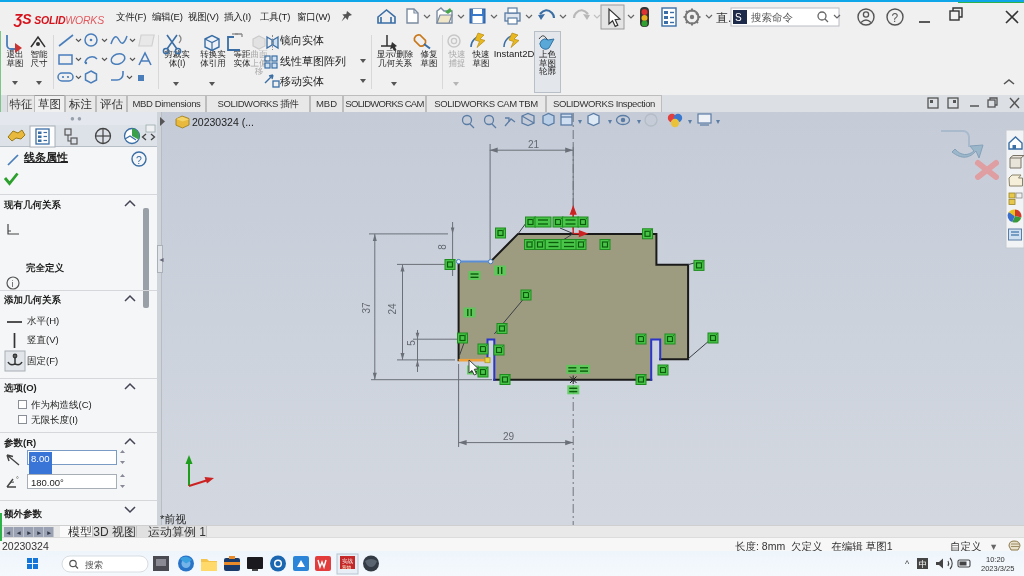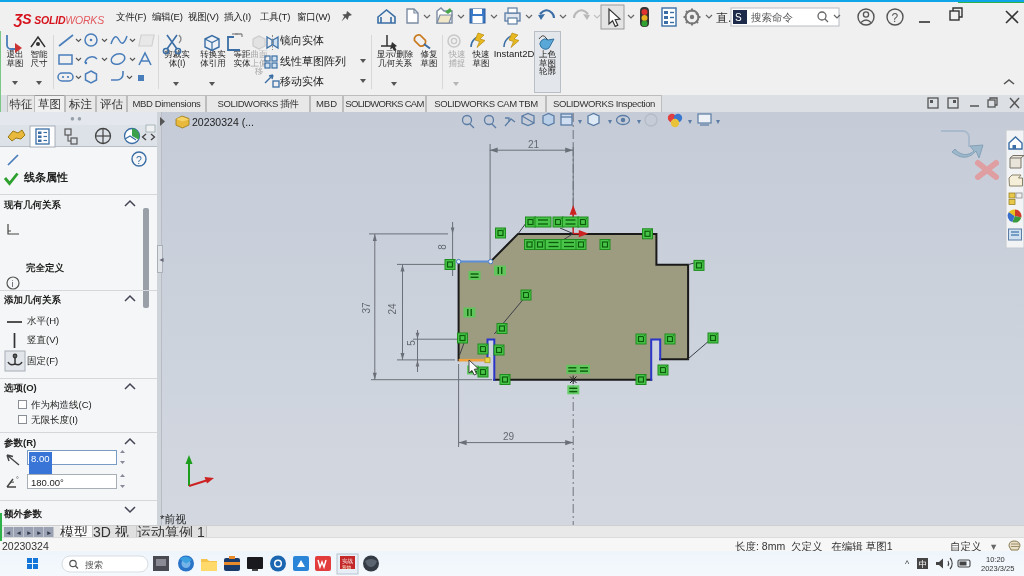--- a/index.html
+++ b/index.html
@@ -32,21 +32,21 @@
 
 #panel { position:absolute; left:0; top:112px; width:157px; height:413px; background:#f5f6f7; }
 #ptabs { position:absolute; left:0; top:13px; width:157px; height:22px; background:#dde2e8; border-bottom:1px solid #b8bec6; }
 .phead { font-size:9.5px; font-weight:bold; color:#222; }
 .ptext { font-size:9.5px; color:#222; }
 .pline { position:absolute; left:0; width:157px; height:1px; background:#d5d7da; }
 .checkbox { position:absolute; width:9px; height:9px; border:1px solid #8a8f96; background:#fff; }
 
 
 #modeltabs { position:absolute; left:0; top:525px; width:1024px; height:12px; background:#e9e9e9; border-left:2px solid #2fb24a; border-top:1px solid #cfcfcf; }
-.mtab { position:absolute; top:0; height:12px; font-size:14px; color:#333; text-align:left; line-height:12px; background:#e0e0e0; border-right:1px solid #c4c4c4; }
+.mtab { position:absolute; top:0; height:12px; font-size:12px; color:#333; text-align:right; line-height:12px; background:#e0e0e0; border-right:1px solid #c4c4c4; }
 .mtab.active { background:#fafafa; }
 #statusbar { position:absolute; left:0; top:537px; width:1024px; height:14px; background:#f7f7f7; border-top:1px solid #dcdcdc; font-size:10.5px; color:#333; }
 #taskbar { position:absolute; left:0; top:551px; width:1024px; height:25px; background:linear-gradient(#eef5fb,#f5f9fd); }
 </style>
 </head>
 <body>
 <div id="app">
 
 <div id="titlebar">
   <div id="logo"><span style="font-size:14px;">ƷS</span> SOLID<span class="lt">WORKS</span></div>
@@ -597,21 +597,21 @@
         </g>
 
     <rect x="143" y="96" width="6" height="100" fill="#9aa0a8" rx="2"></rect>
 
     <path d="M125 94 l5 -5 l5 5" fill="none" stroke="#445" stroke-width="1.5"></path>
     <path d="M125 189 l5 -5 l5 5" fill="none" stroke="#445" stroke-width="1.5"></path>
     <path d="M125 277 l5 -5 l5 5" fill="none" stroke="#445" stroke-width="1.5"></path>
     <path d="M125 332 l5 -5 l5 5" fill="none" stroke="#445" stroke-width="1.5"></path>
     <path d="M125 395 l5 5 l5 -5" fill="none" stroke="#445" stroke-width="1.5"></path>
   </svg>
-  <div class="ptext" style="position:absolute; left:24px; top:58px; font-size:11px; font-weight:bold;">线条属性</div>
+  <div class="ptext" style="position:absolute; left:24px; top:38px; font-size:11px; font-weight:bold;text-decoration:underline;">线条属性</div>
   <div class="pline" style="top:82px;"></div>
   <div class="phead" style="position:absolute; left:4px; top:87px;">现有几何关系</div>
   <div class="ptext" style="position:absolute; left:26px; top:150px;font-weight:bold;">完全定义</div>
   <div class="pline" style="top:178px;"></div>
   <div class="phead" style="position:absolute; left:4px; top:182px;">添加几何关系</div>
   <div class="ptext" style="position:absolute; left:27px; top:203px;">水平(H)</div>
   <div class="ptext" style="position:absolute; left:27px; top:222px;">竖直(V)</div>
   <div class="ptext" style="position:absolute; left:27px; top:243px;">固定(F)</div>
   <div class="pline" style="top:266px;"></div>
   <div class="phead" style="position:absolute; left:4px; top:270px;">选项(O)</div>

